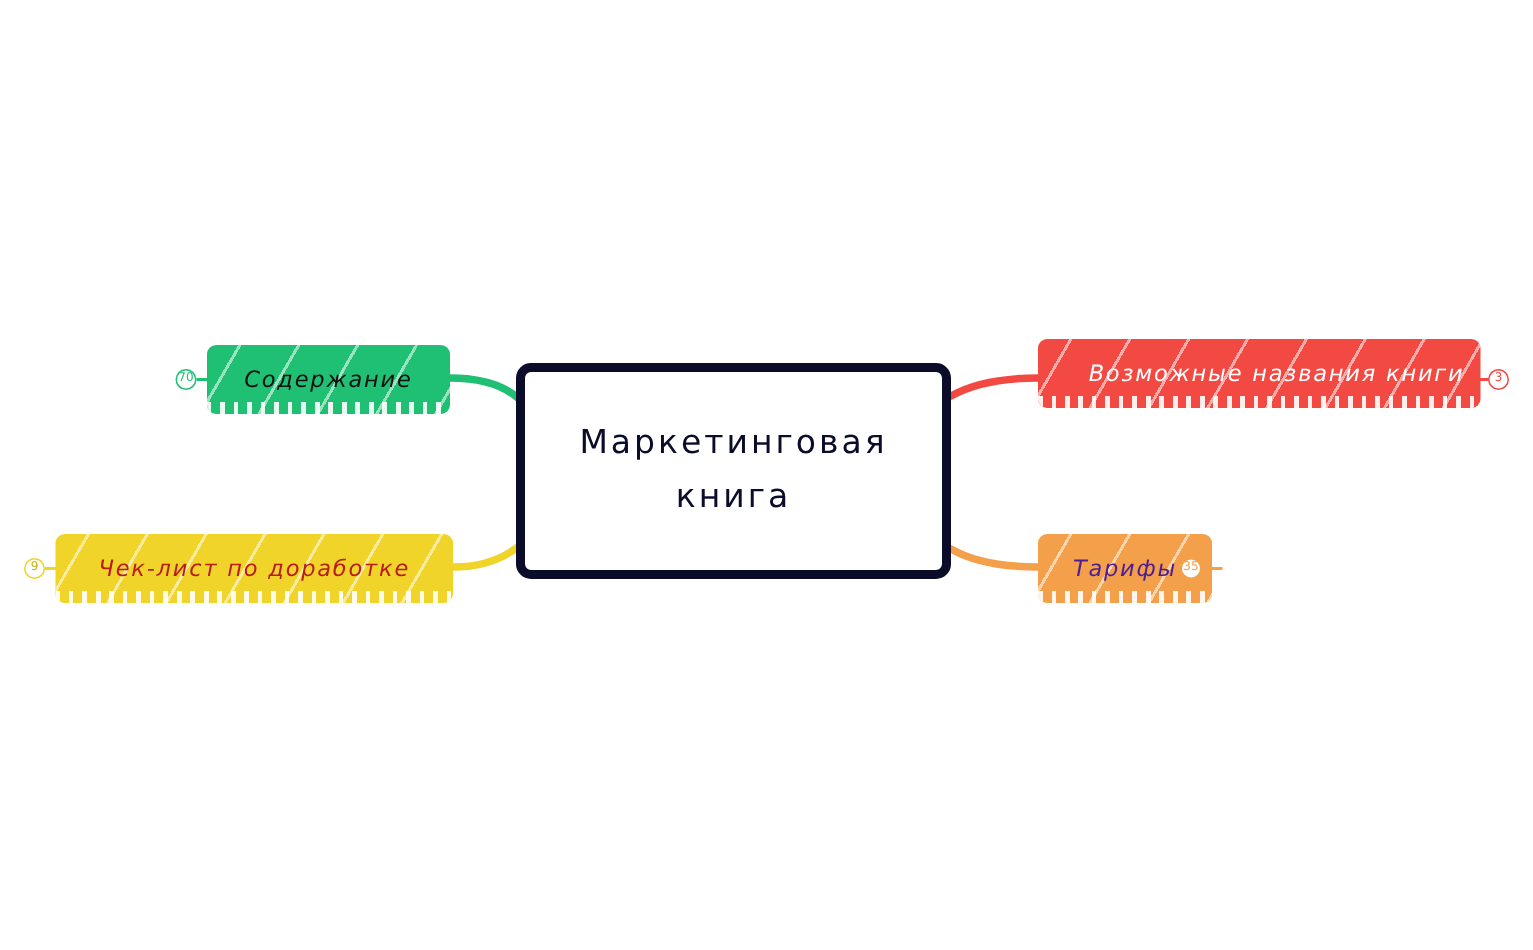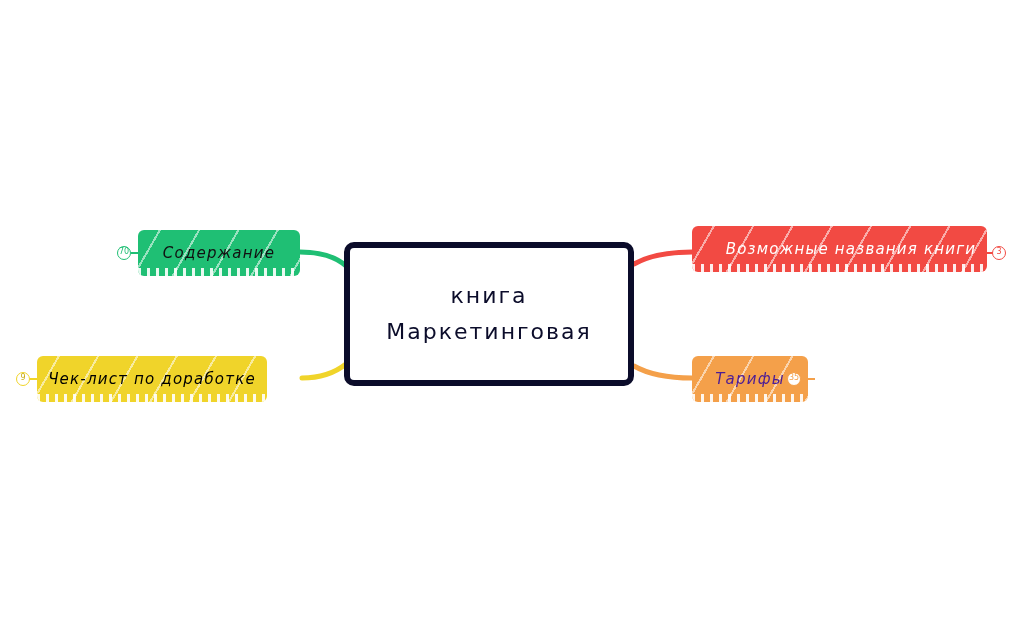--- a/index.html
+++ b/index.html
@@ -29,33 +29,33 @@
 <div class="canvas">
 
   <svg class="links" width="1022" height="633">
     <path d="M300 252 C 320 252, 335 256, 346 266" stroke="#1fbf74" stroke-width="5" fill="none" stroke-linecap="round"></path>
     <path d="M302 378 C 322 378, 336 372, 346 364" stroke="#f0d42a" stroke-width="5" fill="none" stroke-linecap="round"></path>
     <path d="M634 264 C 648 256, 668 252, 692 252" stroke="#f24a43" stroke-width="5" fill="none" stroke-linecap="round"></path>
     <path d="M634 366 C 648 374, 668 378, 692 378" stroke="#f4a04a" stroke-width="5" fill="none" stroke-linecap="round"></path>
   </svg>
 
   <div class="central">
+    <span>Маркетинговая</span>
     <span>книга</span>
-    <span>Маркетинговая</span>
   </div>
 
   <div class="topic" style="left:138px; top:230px; width:162px; background:#1fbf74; color:#111;">
     <span class="label">Содержание</span>
   </div>
   <div class="stub" style="left:131px; top:252px; width:8px; background:#1fbf74;"></div>
   <div class="badge" style="left:117px; top:246px; border-color:#1fbf74; color:#1fbf74;">
     <span>70</span>
   </div>
 
-  <div class="topic" style="left:37px; top:356px; width:230px; background:#f0d42a; color:#000000;">
+  <div class="topic" style="left:37px; top:356px; width:265px; background:#f0d42a; color:#b91c1c;">
     <span class="label">Чек-лист по доработке</span>
   </div>
   <div class="stub" style="left:30px; top:378px; width:8px; background:#f0d42a;"></div>
   <div class="badge" style="left:16px; top:372px; border-color:#f0d42a; color:#c9ad10;">
     <span>9</span>
   </div>
 
   <div class="topic" style="left:692px; top:226px; width:295px; background:#f24a43; color:#fff;padding-left:23px;">
     <span class="label">Возможные названия книги</span>
   </div>

